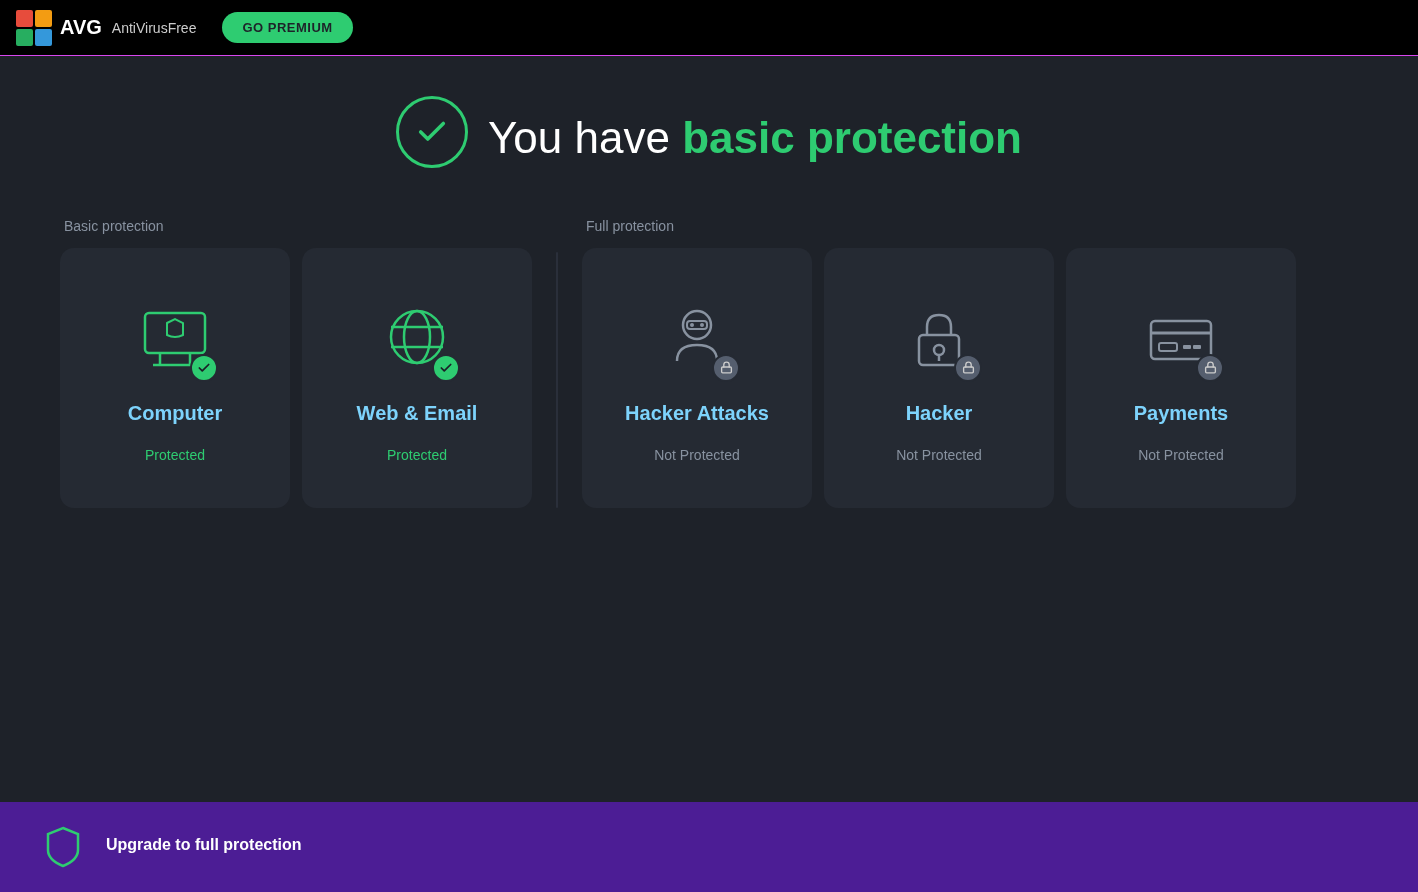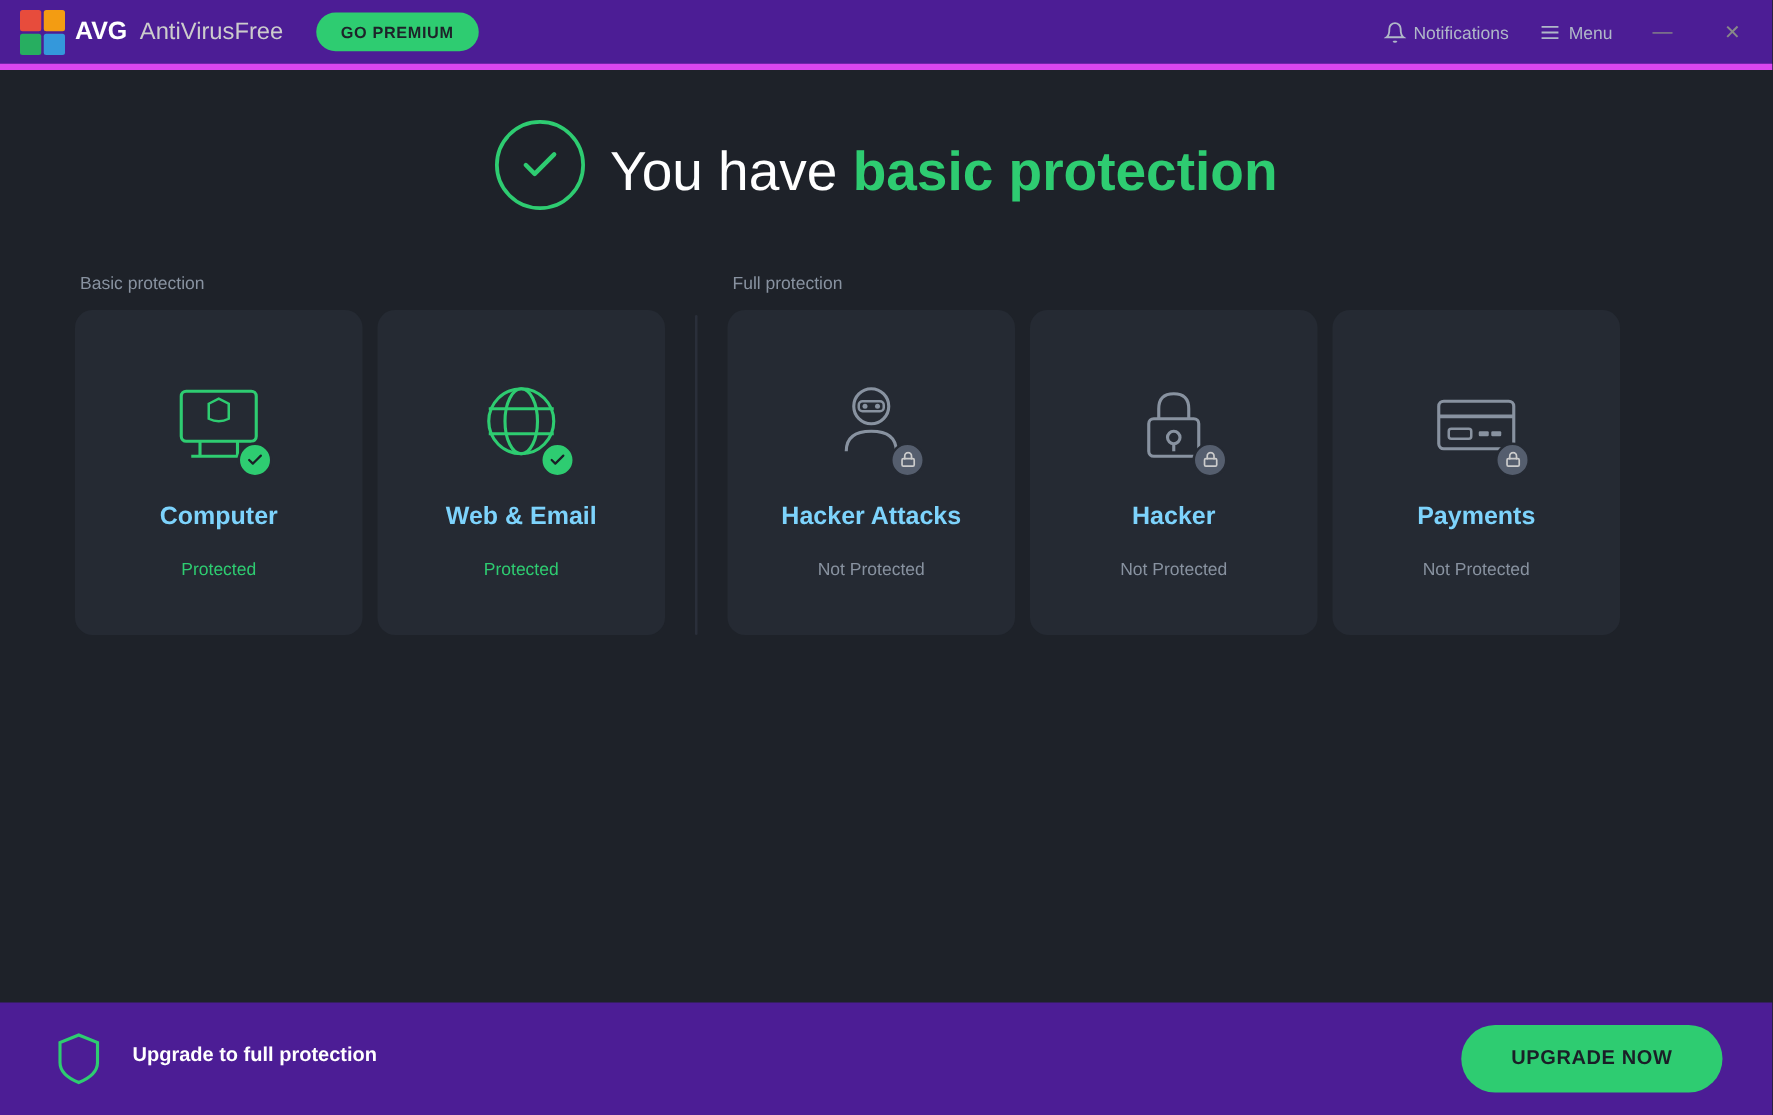--- a/index.html
+++ b/index.html
@@ -8,25 +8,25 @@
       height: 892px;
       background: #1e2229;
       font-family: 'Segoe UI', Arial, sans-serif;
       color: #fff;
       overflow: hidden;
       position: relative;
     }
 
     
     .title-bar {
-      background: #4c1d95;
+      background: #000000;
       height: 56px;
       display: flex;
       padding: 0 16px;
-      border-bottom: 5px solid #d946ef;
+      border-bottom: 1px solid #d946ef;
     }
     .title-bar-logo {
       display: flex;
       align-items: center;
       gap: 8px;
     }
     .avg-logo-squares {
       display: grid;
       grid-template-columns: 1fr 1fr;
       grid-template-rows: 1fr 1fr;
@@ -311,41 +311,22 @@
 
 <div class="title-bar">
   <div class="title-bar-logo">
     <div class="avg-logo-squares">
       <span class="sq1"></span>
       <span class="sq2"></span>
       <span class="sq3"></span>
       <span class="sq4"></span>
     </div>
     <span style="font-weight:700;font-size:20px;color:#fff;margin-right:2px;">AVG</span>
-    <span style="font-size:19px;color:#ccc;font-weight:400;">AntiVirusFree</span>
+    <span style="font-size:14px;color:#ccc;font-weight:400;">AntiVirusFree</span>
     <button class="go-premium-btn">GO PREMIUM</button>
-  </div>
-  <div class="title-bar-right">
-    <div class="title-bar-action">
-      <svg width="18" height="18" viewBox="0 0 24 24" fill="none" stroke="currentColor" stroke-width="2">
-        <path d="M18 8A6 6 0 0 0 6 8c0 7-3 9-3 9h18s-3-2-3-9"></path>
-        <path d="M13.73 21a2 2 0 0 1-3.46 0"></path>
-      </svg>
-      <span>Notifications</span>
-    </div>
-    <div class="title-bar-action">
-      <svg width="18" height="18" viewBox="0 0 24 24" fill="none" stroke="currentColor" stroke-width="2">
-        <line x1="3" y1="6" x2="21" y2="6"></line>
-        <line x1="3" y1="12" x2="21" y2="12"></line>
-        <line x1="3" y1="18" x2="21" y2="18"></line>
-      </svg>
-      <span>Menu</span>
-    </div>
-    <div class="win-btn">—</div>
-    <div class="win-btn close">✕</div>
   </div>
 </div>
 
 <div class="main-content">
 
   <div class="hero">
     <div class="hero-icon">
       <svg width="34" height="34" viewBox="0 0 24 24" fill="none" stroke="#2ecc71" stroke-width="2.5" stroke-linecap="round" stroke-linejoin="round">
         <polyline points="20 6 9 17 4 12"></polyline>
       </svg>
@@ -482,14 +463,13 @@
       </svg></div>
 </div>
 
 <div class="upgrade-banner">
   <svg class="banner-shield" viewBox="0 0 46 46" fill="none">
     <path d="M23 4 L38 10 L38 26 Q38 36 23 42 Q8 36 8 26 L8 10 Z" stroke="#2ecc71" stroke-width="2.5" fill="none"></path>
   </svg>
   <div class="banner-text">
     <div class="banner-text-title">Upgrade to full protection</div>
   </div>
-  <button class="upgrade-now-btn">UPGRADE NOW</button>
 </div>
 
 </body></html>

